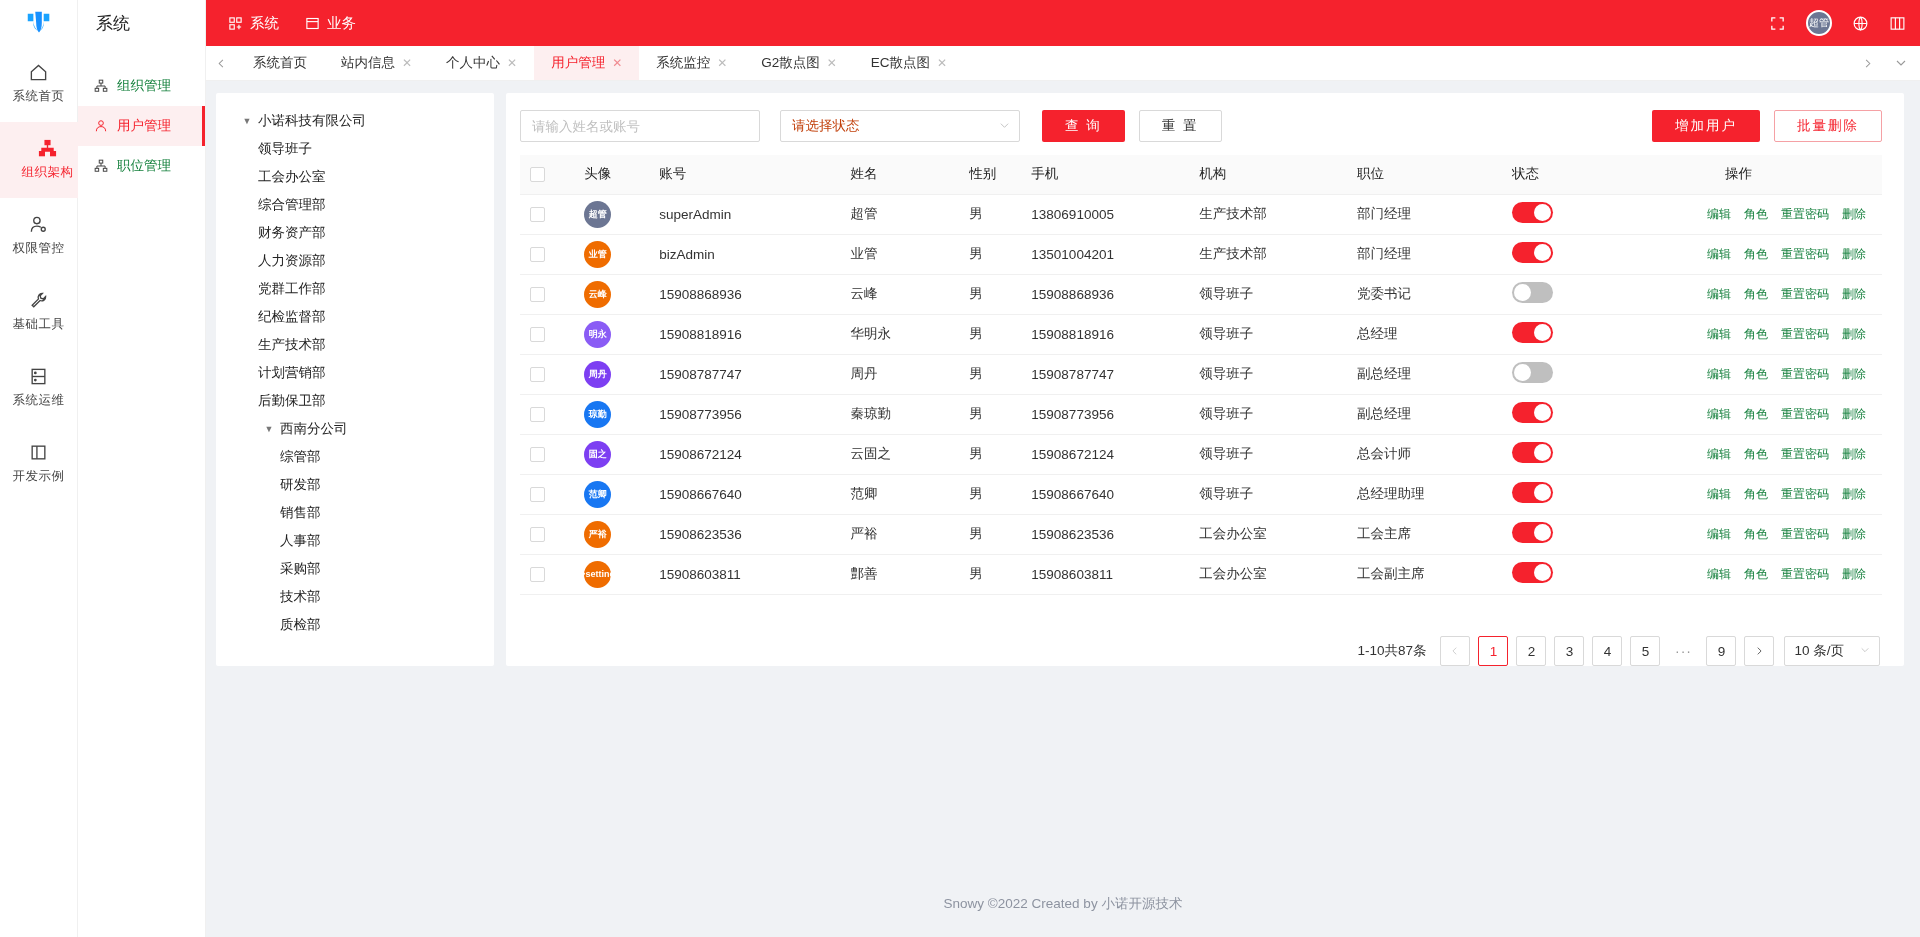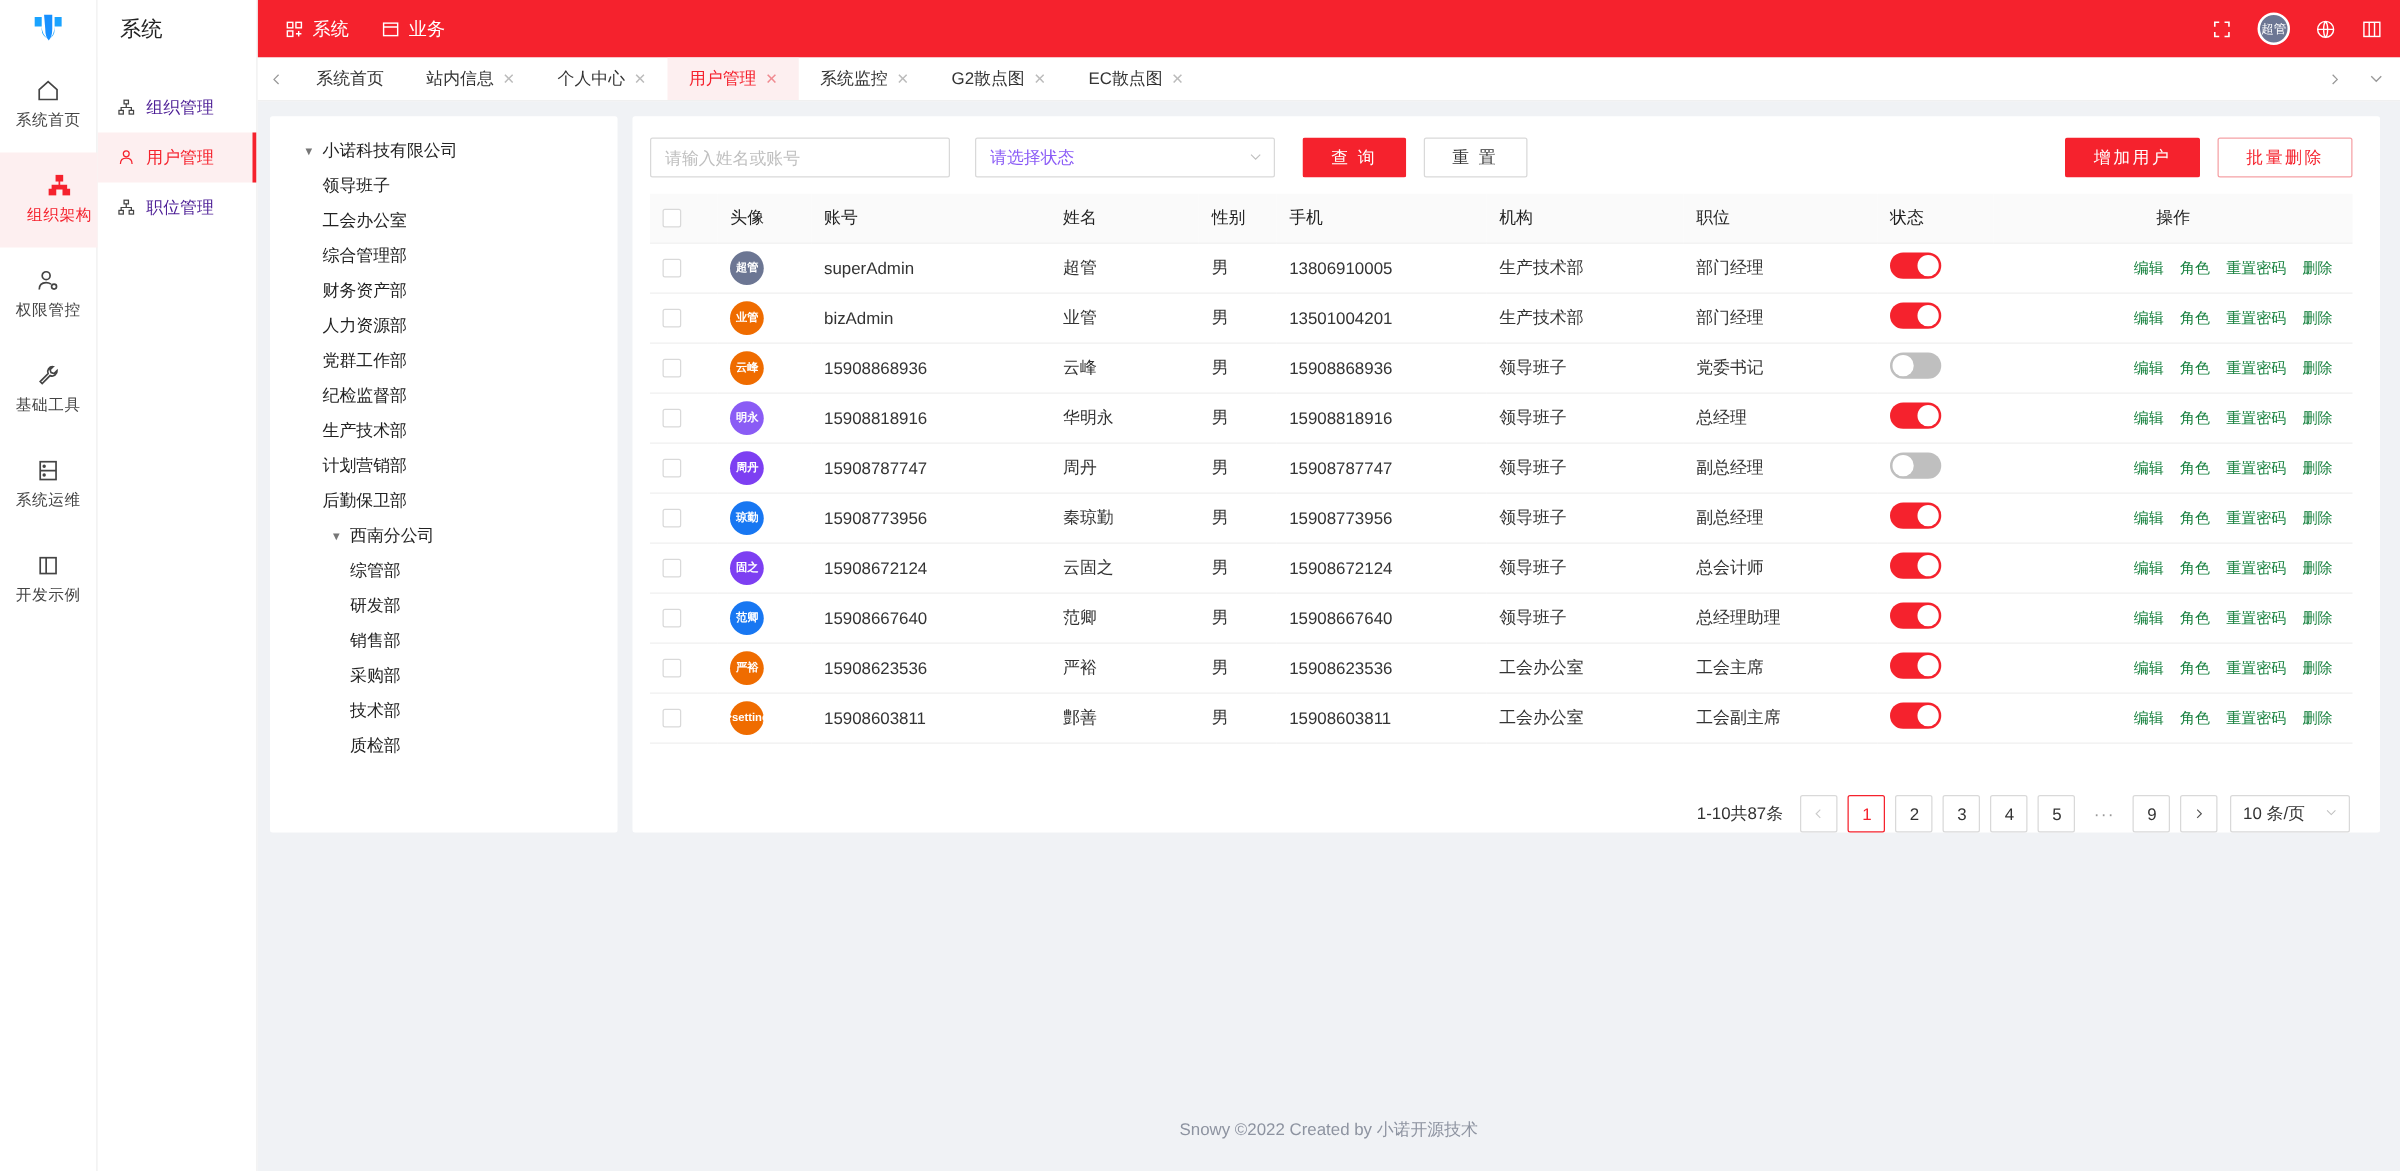--- a/index.html
+++ b/index.html
@@ -36,21 +36,21 @@
   
   .submenu {
     width: 128px; flex: 0 0 128px; background: #fff; padding-top: 0;
     border-right: 1px solid #f0f0f0;
     z-index: 20;
   }
   .submenu-head { height: 46px; display:flex; align-items:center; padding-left:18px;
     font-size: 17px; color: #222; background:#fff; }
   .menu-item {
     height: 40px; display: flex; align-items: center; gap: 9px;
-    padding-left: 16px; font-size: 13.5px; color: #4c1d95; cursor: pointer;
+    padding-left: 16px; font-size: 13.5px; color: #15803d; cursor: pointer;
     position: relative;
   }
   .menu-item svg { width: 14px; height: 14px; flex: 0 0 14px; }
   .menu-item.active { background: #fdeff0; color: #f5222d; }
   .menu-item.active svg { stroke: #f5222d; }
   .menu-item.active::after {
     content:''; position:absolute; right:0; top:0; bottom:0; width:3px; background:#f5222d;
   }
   .menu-gap { height: 20px; }
 
@@ -116,21 +116,21 @@
   .filterbar { display: flex; align-items: center; padding: 17px 22px 13px 14px; gap: 0; }
   .inp {
     width: 240px; height: 32px; border: 1px solid #d9d9d9; border-radius: 2px;
     padding: 0 11px; font-size: 13.5px; color: #333; background: #fff;
     font-family: inherit;
   }
   .inp::placeholder { color: #bfbfbf; }
   .sel-wrap { position: relative; margin-left: 20px; }
   .sel {
     width: 240px; height: 32px; border: 1px solid #d9d9d9; border-radius: 2px;
-    padding: 0 11px; font-size: 13.5px; color: #8b5cf6; display: flex; align-items: center;
+    padding: 0 11px; font-size: 13.5px; color: #c2410c; display: flex; align-items: center;
     background:#fff; cursor: pointer;
   }
   .sel-caret { position: absolute; right: 10px; top: 50%; transform: translateY(-50%); color: #bfbfbf; }
   .btn {
     height: 32px; padding: 0 22px; border-radius: 2px; font-size: 13.5px;
     display: inline-flex; align-items: center; justify-content: center;
     cursor: pointer; border: 1px solid transparent; font-family: inherit;
     letter-spacing: 2px;
   }
   .btn-primary { background: #f5222d; color: #fff; }
@@ -428,20 +428,23 @@
             <span>西南分公司</span>
           </div>
           <div class="tree-node tnode-lv3">
             <span>综管部</span>
             </div>
           <div class="tree-node tnode-lv3">
             <span>研发部</span>
             </div>
           <div class="tree-node tnode-lv3">
             <span>销售部</span>
+            </div>
+          <div class="tree-node tnode-lv3">
+            <span>人事部</span>
             </div>
           <div class="tree-node tnode-lv3">
             <span>采购部</span>
             </div>
           <div class="tree-node tnode-lv3">
             <span>技术部</span>
             </div>
           <div class="tree-node tnode-lv3">
             <span>质检部</span>
             </div>

